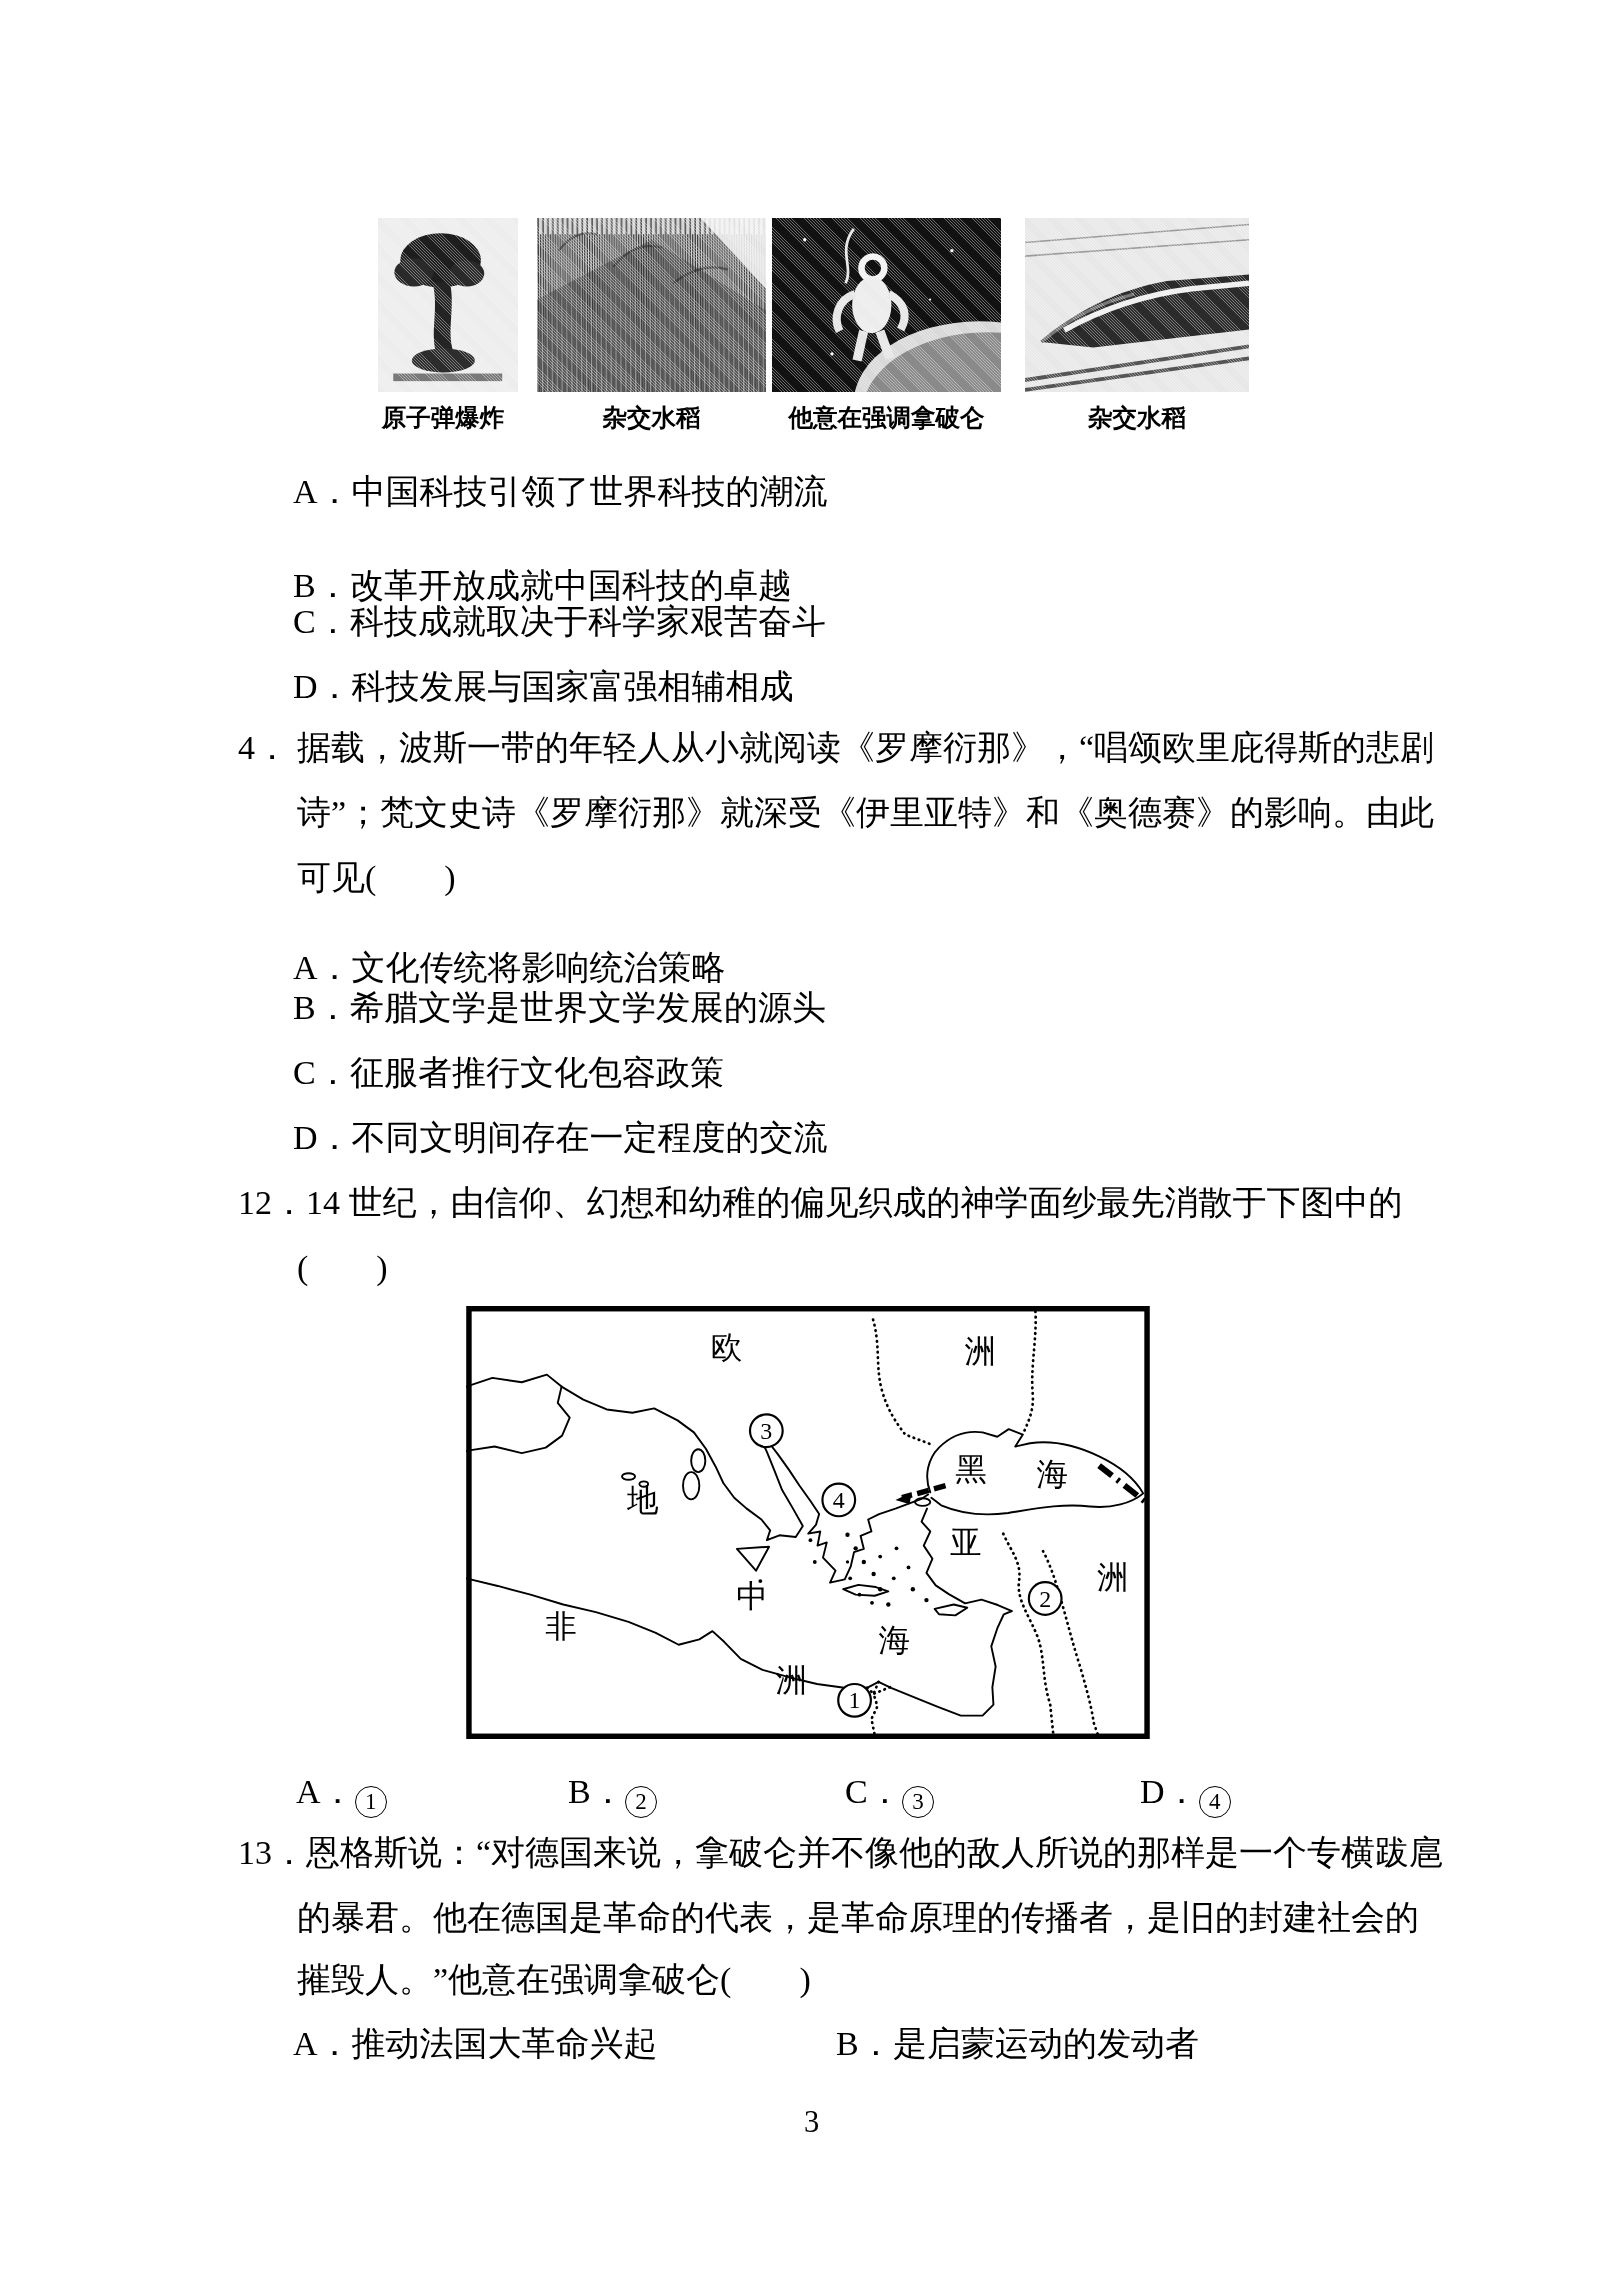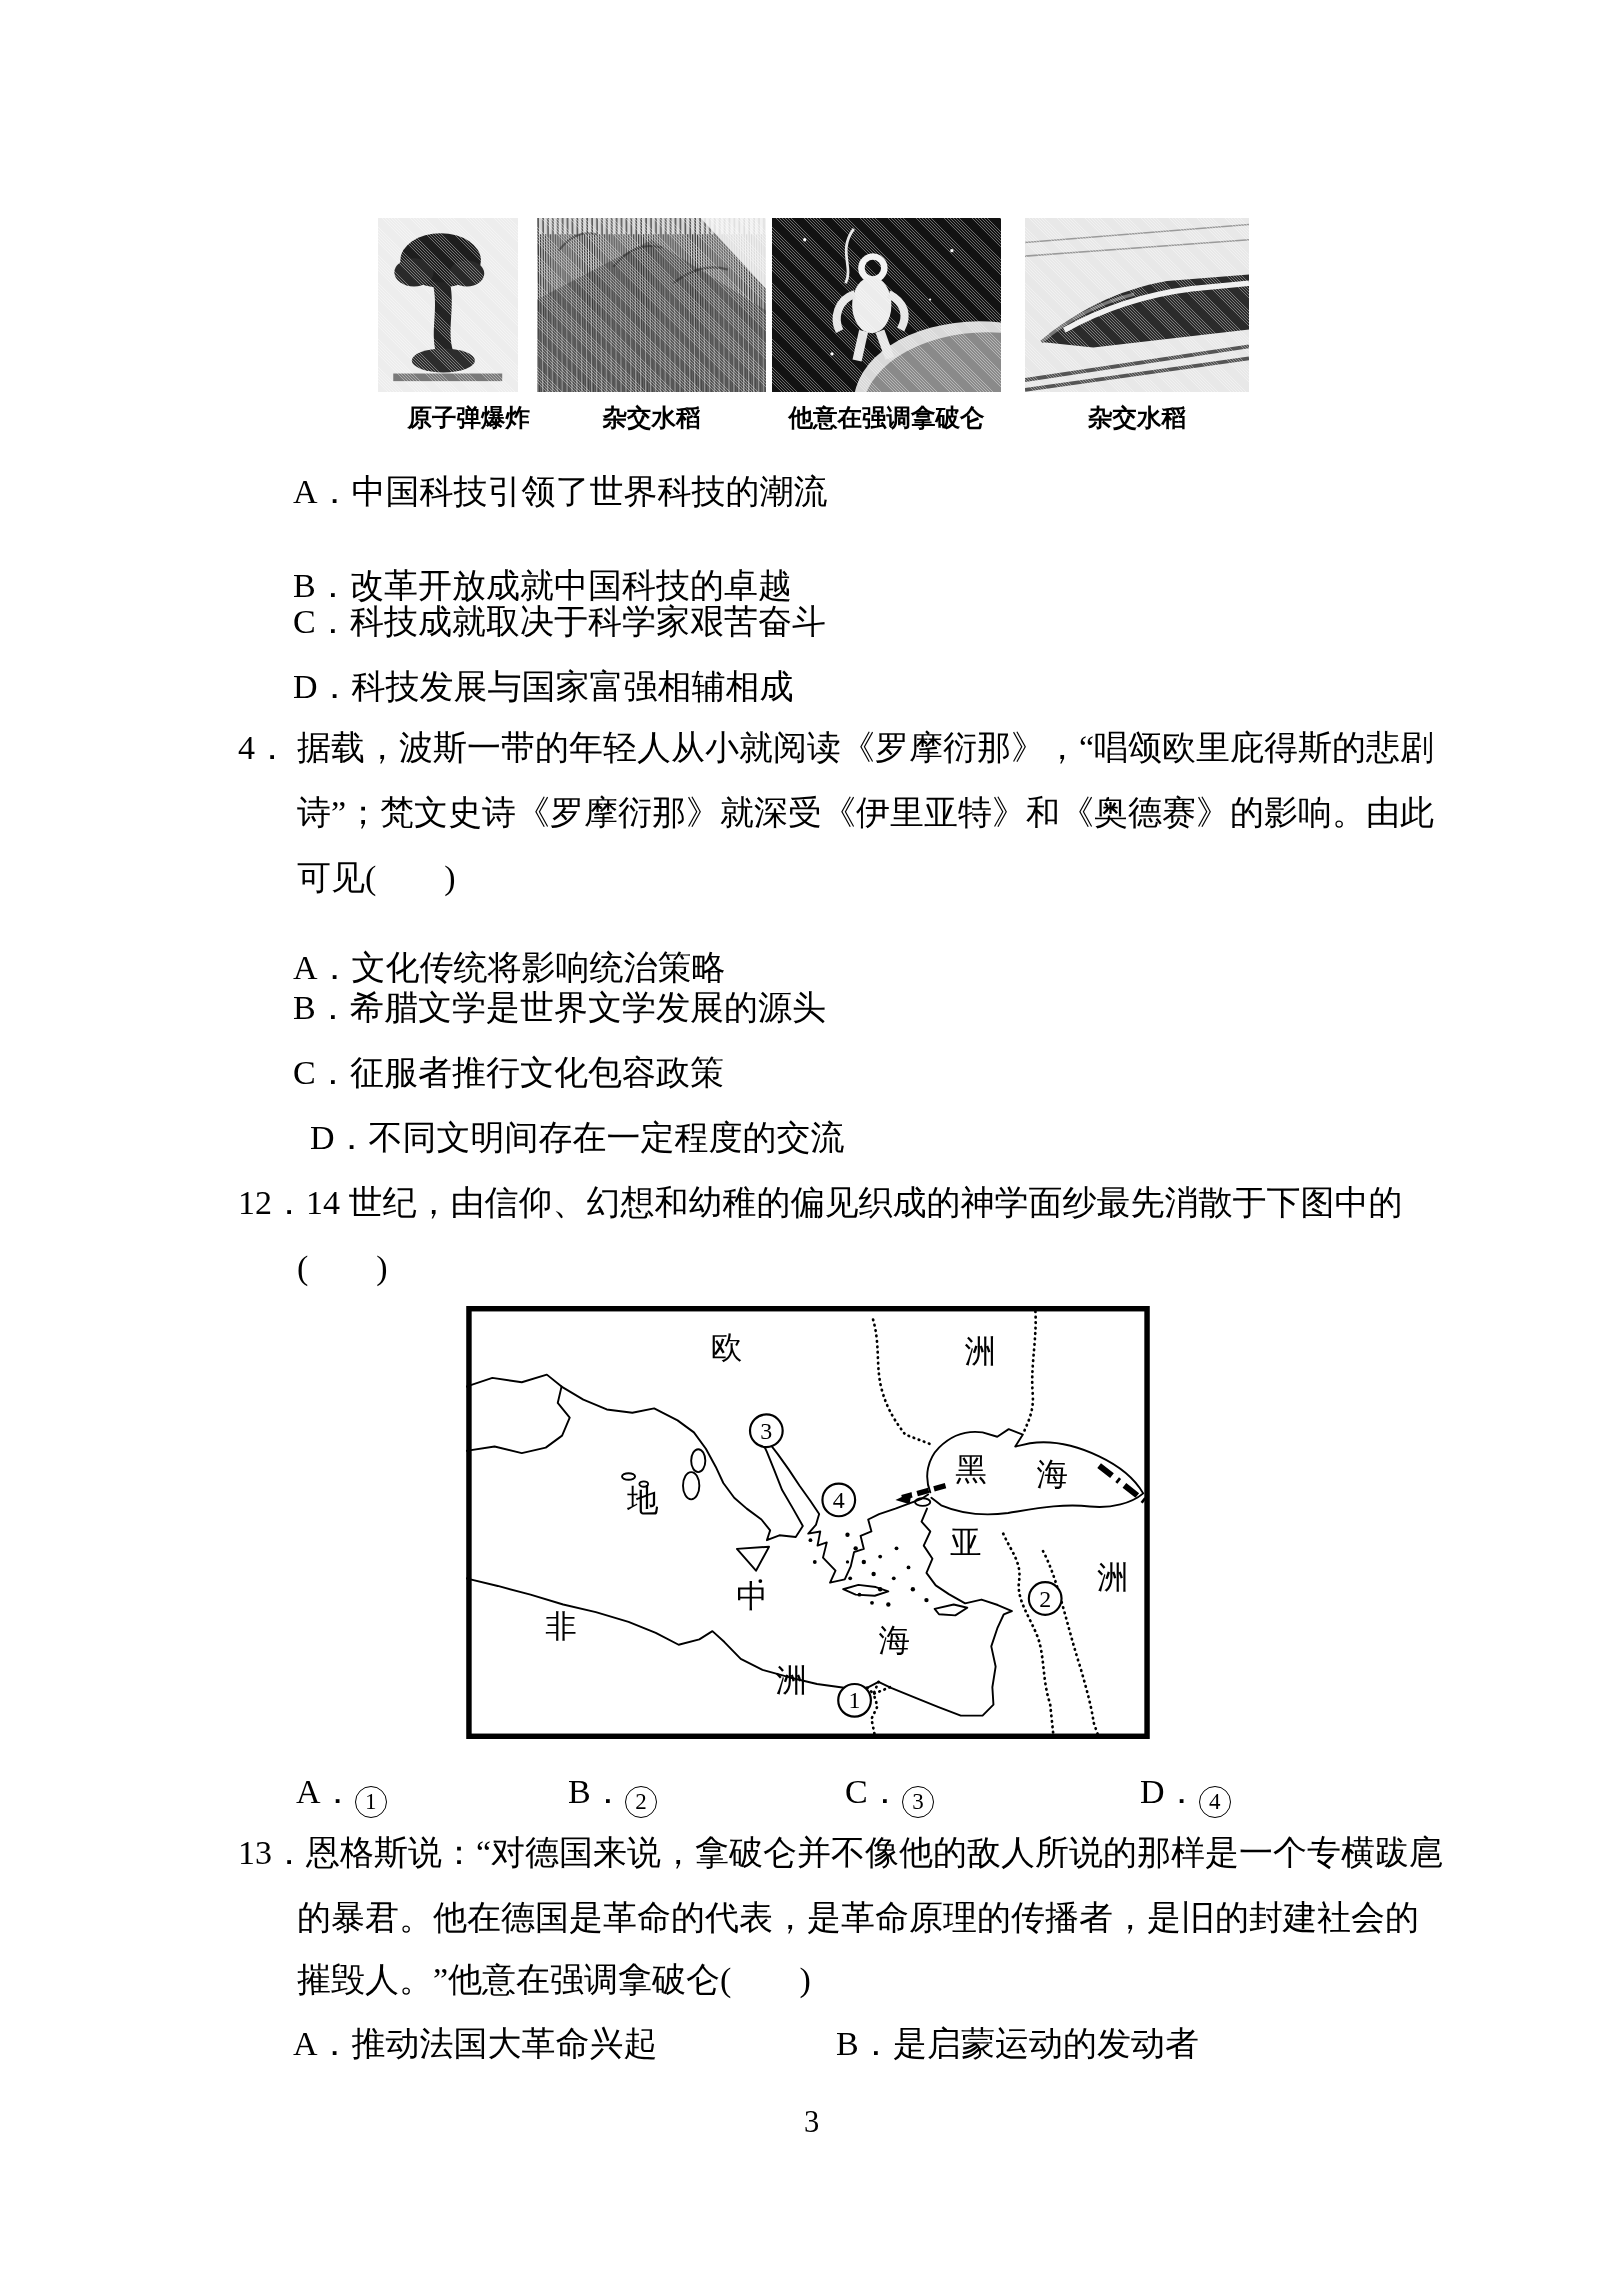--- a/index.html
+++ b/index.html
@@ -74,37 +74,37 @@
 <div class="photo" style="left:1025px;width:224px;">
   <svg viewBox="0 0 410 320" preserveAspectRatio="none">
     <rect width="410" height="320" fill="#e8e8e8"></rect>
     <path d="M0 45 L410 12 M0 70 L410 40" stroke="#9a9a9a" stroke-width="3"></path>
     <path d="M30 228 C90 172 170 132 260 116 L410 104 L410 205 L125 238 Z" fill="#2b2b2b"></path>
     <path d="M72 206 C145 165 225 140 305 130 L410 120" stroke="#f0f0f0" stroke-width="10" fill="none"></path>
     <path d="M30 228 C80 185 140 155 200 140" stroke="#777" stroke-width="6" fill="none"></path>
     <path d="M0 298 L410 236 M0 316 L410 258" stroke="#555" stroke-width="7"></path>
   </svg>
 </div>
-<div class="caption" style="left:390px;width:140px;text-align:right;">原子弹爆炸</div>
+<div class="caption" style="left:373px;width:140px;">原子弹爆炸</div>
 <div class="caption" style="left:537px;width:229px;">杂交水稻</div>
 <div class="caption" style="left:772px;width:229px;">他意在强调拿破仑</div>
 <div class="caption" style="left:1025px;width:224px;">杂交水稻</div>
 
 <div class="line" style="left:293px;top:472px;"><span class="optlabel">A．</span><span>中国科技引领了世界科技的潮流</span></div>
 <div class="line" style="left:293px;top:538px;margin-top:28px;"><span class="optlabel">B．</span><span>改革开放成就中国科技的卓越</span></div>
 <div class="line" style="left:293px;top:602px;"><span class="optlabel">C．</span><span>科技成就取决于科学家艰苦奋斗</span></div>
 <div class="line" style="left:293px;top:667px;"><span class="optlabel">D．</span><span>科技发展与国家富强相辅相成</span></div>
 
 <div class="line" style="left:238px;top:728px;"><span class="qnum">4．</span><span>据载，波斯一带的年轻人从小就阅读《罗摩衍那》，“唱颂欧里庇得斯的悲剧</span></div>
 <div class="line" style="left:297px;top:793px;">诗”；梵文史诗《罗摩衍那》就深受《伊里亚特》和《奥德赛》的影响。由此</div>
 <div class="line" style="left:297px;top:858px;">可见(　　)</div>
 <div class="line" style="left:293px;top:948px;text-align:center;"><span class="optlabel">A．</span><span>文化传统将影响统治策略</span></div>
 <div class="line" style="left:293px;top:988px;"><span class="optlabel">B．</span><span>希腊文学是世界文学发展的源头</span></div>
 <div class="line" style="left:293px;top:1053px;"><span class="optlabel">C．</span><span>征服者推行文化包容政策</span></div>
-<div class="line" style="left:310px;top:1118px;"><span class="optlabel">D．</span><span>不同文明间存在一定程度的交流</span></div>
+<div class="line" style="left:293px;top:1118px;"><span class="optlabel">D．</span><span>不同文明间存在一定程度的交流</span></div>
 
 <div class="line" style="left:238px;top:1183px;"><span class="qnum">12．</span><span>14 世纪，由信仰、幻想和幼稚的偏见织成的神学面纱最先消散于下图中的</span></div>
 <div class="line" style="left:297px;top:1248px;">(　　)</div>
 
 <div class="map-wrap">
 <svg viewBox="0 0 1255 795" width="684" height="433">
   <rect x="5" y="5" width="1245" height="785" fill="#fff" stroke="#000" stroke-width="10"></rect>
   <g fill="none" stroke="#000" stroke-width="3.5" stroke-linejoin="round" stroke-linecap="round">
 
     <path d="M0 148 L48 132 L102 140 L148 126 L175 148 L168 178 L190 205 L176 238 L146 260 L102 270 L52 258 L0 266"></path>

